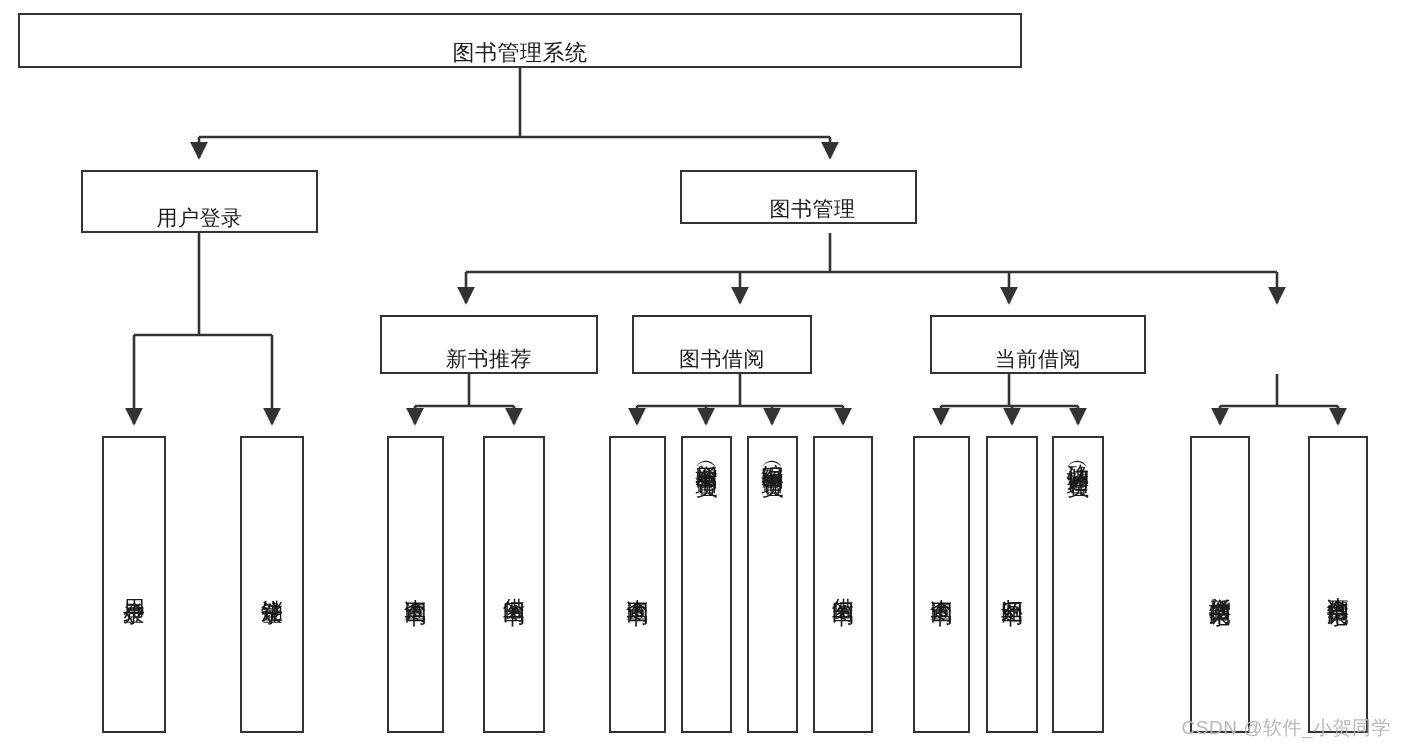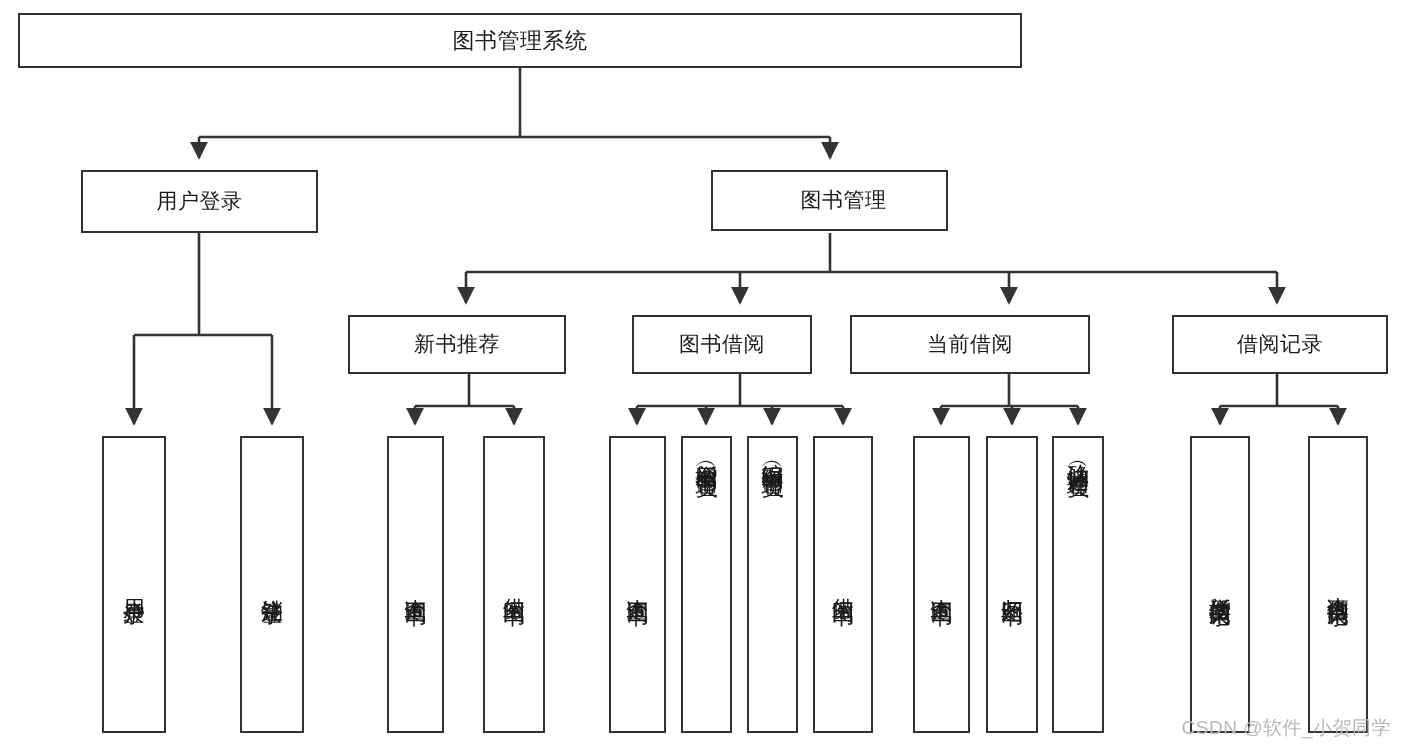--- a/index.html
+++ b/index.html
@@ -23,21 +23,21 @@
     top: 0;
     width: 1405px;
     height: 747px;
   }
   .node {
     position: absolute;
     box-sizing: border-box;
     border: 2px solid #333333;
     background: #ffffff;
     display: flex;
-    align-items: center;
+    align-items: flex-end;
     justify-content: center;
     color: #1a1a1a;
   }
   .node .label {
     display: block;
     text-align: center;
     line-height: 1.18;
     white-space: nowrap;
   }
   .node.horiz .label {
@@ -126,35 +126,32 @@
     </g>
   </svg>
 
   <div class="node root horiz" style="left:18px; top:13px; width:1004px; height:55px;">
     <span class="label">图书管理系统</span>
   </div>
 
   <div class="node horiz" style="left:81px; top:170px; width:237px; height:63px;">
     <span class="label">用户登录</span>
   </div>
-  <div class="node horiz" style="left:711px; top:170px; width:237px; height:61px;padding-left:28px;">
+  <div class="node horiz" style="left:680px; top:170px; width:237px; height:54px;padding-left:28px;">
     <span class="label">图书管理</span>
   </div>
 
-  <div class="node horiz" style="left:348px; top:315px; width:218px; height:59px;">
+  <div class="node horiz" style="left:380px; top:315px; width:218px; height:59px;">
     <span class="label">新书推荐</span>
   </div>
   <div class="node horiz" style="left:632px; top:315px; width:180px; height:59px;">
     <span class="label">图书借阅</span>
   </div>
-  <div class="node horiz" style="left:850px; top:315px; width:240px; height:59px;">
+  <div class="node horiz" style="left:930px; top:315px; width:216px; height:59px;">
     <span class="label">当前借阅</span>
-  </div>
-  <div class="node horiz" style="left:1172px; top:315px; width:216px; height:59px;">
-    <span class="label">借阅记录</span>
   </div>
 
   <div class="node vert" style="left:102px; top:436px; width:64px; height:297px; align-items:center; padding-top:0;">
     <span class="label">用户登录</span>
   </div>
   <div class="node vert" style="left:240px; top:436px; width:64px; height:297px; align-items:center; padding-top:0;">
     <span class="label">注销登录</span>
   </div>
 
   <div class="node vert" style="left:387px; top:436px; width:57px; height:297px; align-items:center; padding-top:0;">

